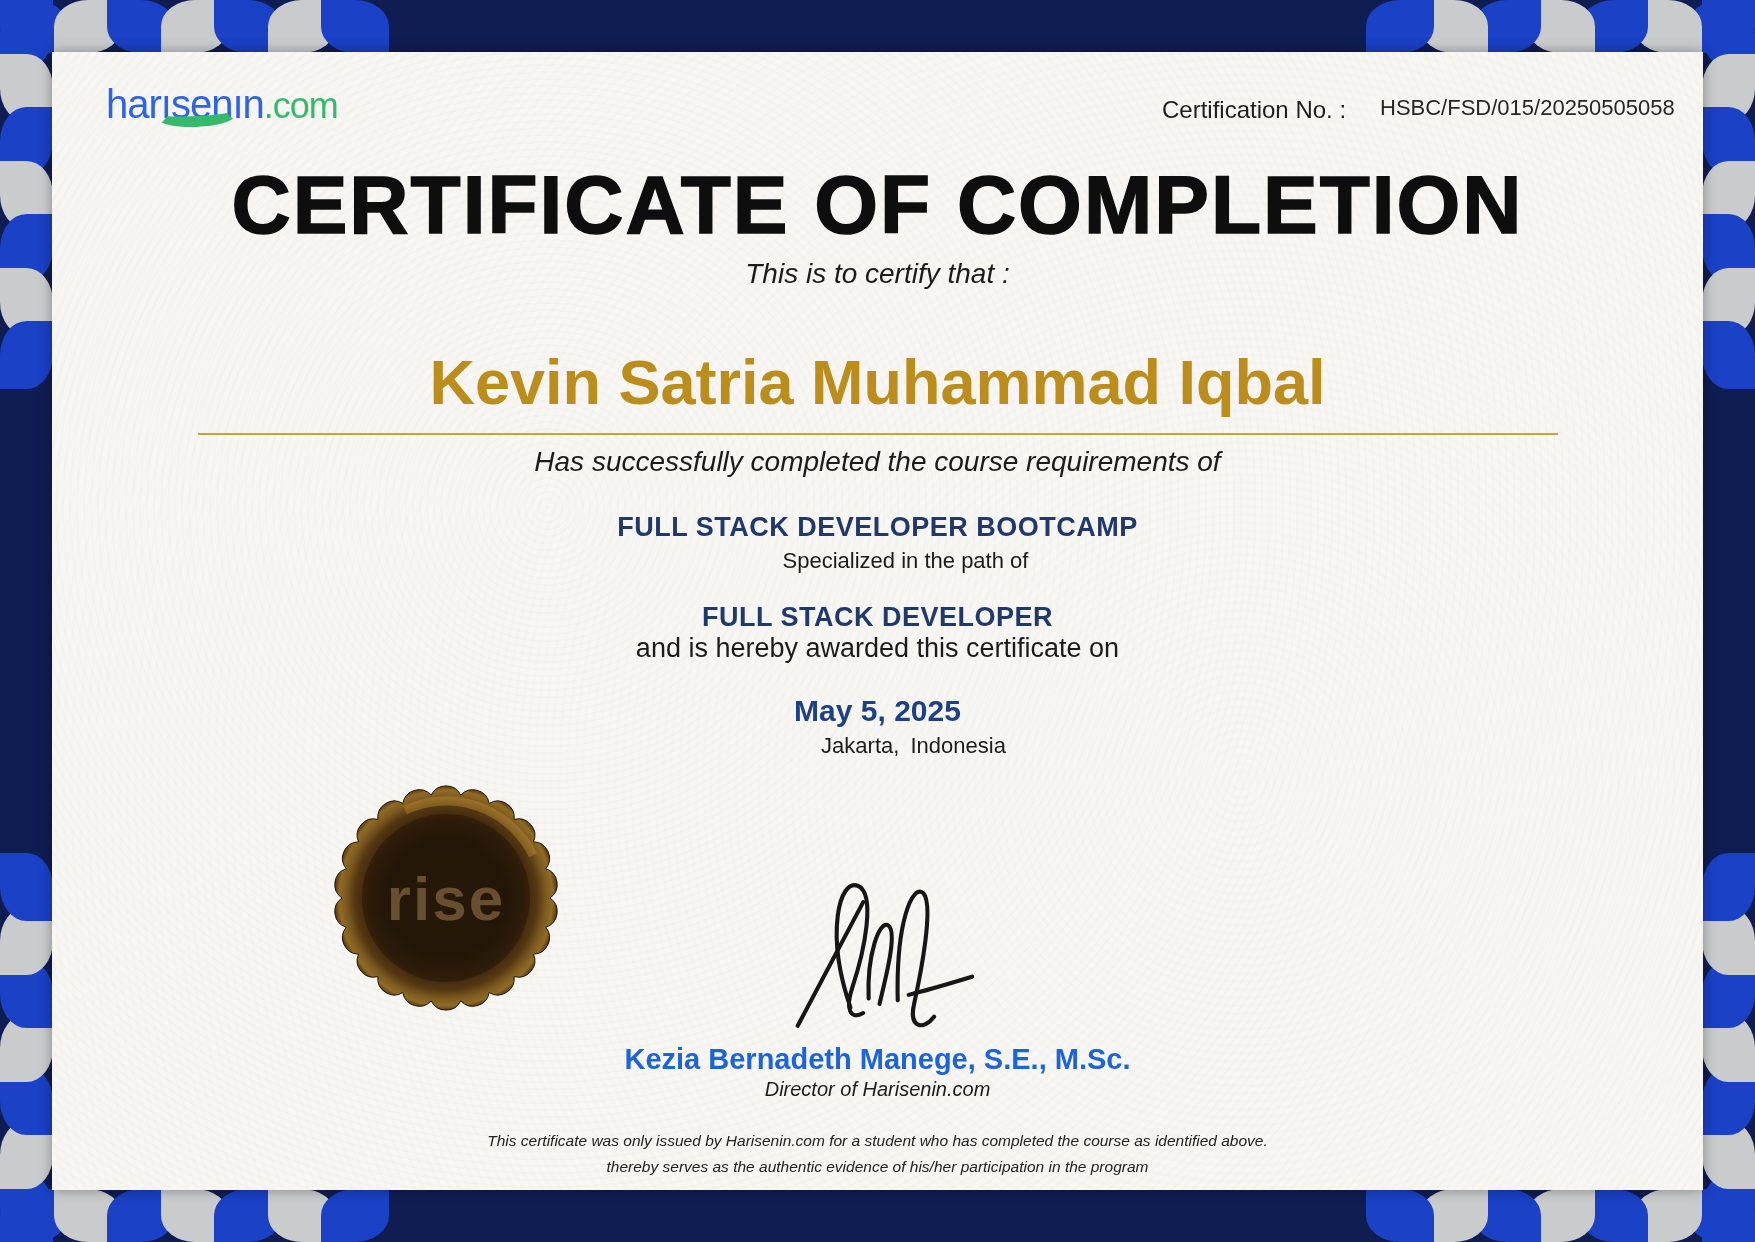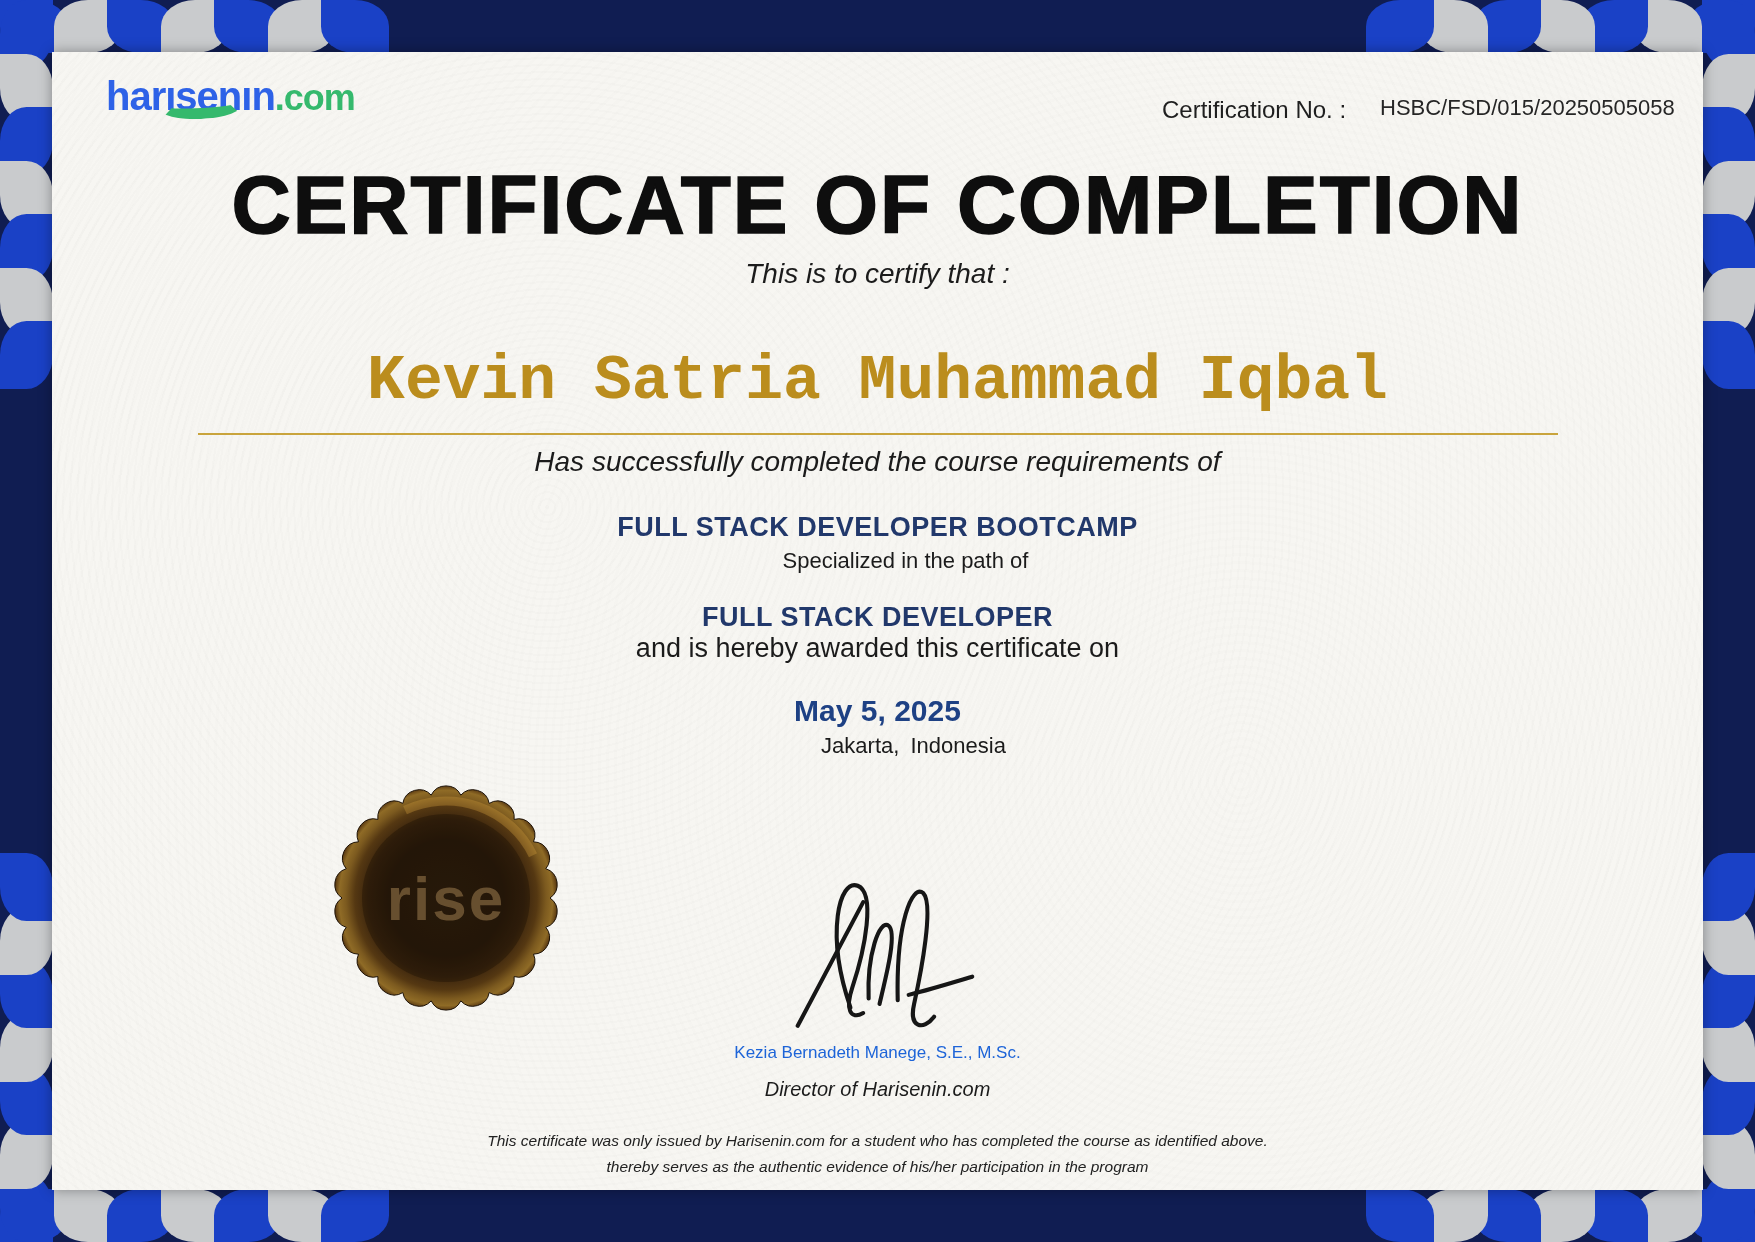--- a/index.html
+++ b/index.html
@@ -24,50 +24,50 @@
     background-color:var(--paper,#f7f6f2);
     background-image:
       repeating-radial-gradient(circle at 30% 40%, rgba(0,0,0,.010) 0 2px, transparent 2px 7px),
       repeating-radial-gradient(circle at 72% 64%, rgba(90,90,80,.012) 0 3px, transparent 3px 8px);
     box-shadow:0 0 12px rgba(0,0,0,.35);
     z-index:1;
   }
   .layer{position:absolute;inset:0;z-index:2;}
   .center{position:absolute;left:0;width:100%;text-align:center;}
   
-  .logo{position:absolute;left:106px;top:74px;font-weight:bold;font-size:40px;letter-spacing:-1px;line-height:1.1;}
+  .logo{position:absolute;left:106px;top:82px;font-weight:normal;font-size:40px;letter-spacing:-1px;line-height:1.1;}
   .logo .lg-blue{color:var(--logo-blue,#2e62e7);}
   .logo .lg-green{color:var(--logo-green,#35b96d);font-size:36px;}
   .logo .lg-se{position:relative;color:var(--logo-blue,#2e62e7);display:inline-block;}
   .logo .swoosh{
     position:absolute;left:-6px;bottom:-1px;width:84px;height:26px;
     border:11px solid transparent;border-bottom-color:var(--logo-green,#35b96d);
     border-radius:50%;transform:rotate(-3deg);box-sizing:border-box;
   }
   .cert-label{position:absolute;left:1162px;top:96px;font-size:24px;color:#1f1f1f;text-align:right;}
   .cert-no{position:absolute;left:1380px;top:93px;width:330px;font-size:22px;line-height:1.38;
     color:#262626;word-break:break-all;}
   
   .title{top:164px;font-size:82px;font-weight:bold;letter-spacing:2px;color:var(--title-ink,#0e0e0e);
     -webkit-text-stroke:1.5px var(--title-ink,#0e0e0e);line-height:1;}
   .certify{top:258px;font-size:28px;font-style:italic;}
-  .name{top:346px;font-size:63px;font-weight:bold;color:var(--gold-name,#bb8d1d);font-family:Liberation Mono, monospace;}
+  .name{top:346px;font-size:63px;font-weight:bold;color:var(--gold-name,#bb8d1d);}
   .rule{position:absolute;top:433px;left:50%;transform:translateX(-50%);width:1360px;height:2px;
     background:var(--gold-rule,#c9a43c);}
   .completed{top:446px;font-size:28px;font-style:italic;text-align:center;}
   .course{top:512px;font-size:27px;font-weight:bold;color:var(--navy-text,#21386b);letter-spacing:.5px;}
   .specialized{top:548px;font-size:22px;margin-left:28px;}
   .path{top:602px;font-size:27px;font-weight:bold;color:var(--navy-text,#21386b);letter-spacing:.5px;}
   .awarded{top:633px;font-size:27px;}
   .date{top:694px;font-size:30px;font-weight:bold;color:var(--date-navy,#1e4184);}
   .location{top:733px;font-size:22px;word-spacing:5px;padding-left:36px;}
   
   .seal{position:absolute;left:328px;top:780px;width:236px;height:236px;}
   .signature{position:absolute;left:785px;top:856px;width:200px;height:185px;}
-  .signer-name{top:1043px;font-size:17px;font-weight:normal;color:var(--signer-blue,#1d64d8);}
+  .signer-name{top:1043px;font-size:29px;font-weight:bold;color:var(--signer-blue,#1d64d8);}
   .signer-title{top:1078px;font-size:20px;font-style:italic;}
   .footer-line1{top:1132px;font-size:15.5px;font-style:italic;color:#222;}
   .footer-line2{top:1158px;font-size:15.5px;font-style:italic;color:#222;}
 </style>
 </head>
 <body style="--border-navy: #101d52; --leaf-blue: #1a41c6; --leaf-gray: #c9cbcd; --paper: #f7f6f2; --title-ink: #0e0e0e; --body-ink: #1b1b1b; --gold-name: #bb8d1d; --gold-rule: #c9a43c; --navy-text: #21386b; --date-navy: #1e4184; --signer-blue: #1d64d8; --logo-blue: #2e62e7; --logo-green: #35b96d; --seal-dark: #2c1c0b; --seal-gold: #8f6b26; --seal-text-color: #6d5433;">
 
 <div class="frame" id="leafFrame">
     <div class="leaf h ra" style="left: 0px; top: 0px; background: rgb(26, 65, 198);"></div>
     <div class="leaf v rb" style="top: 0px; left: 0px; background: rgb(26, 65, 198);"></div>

